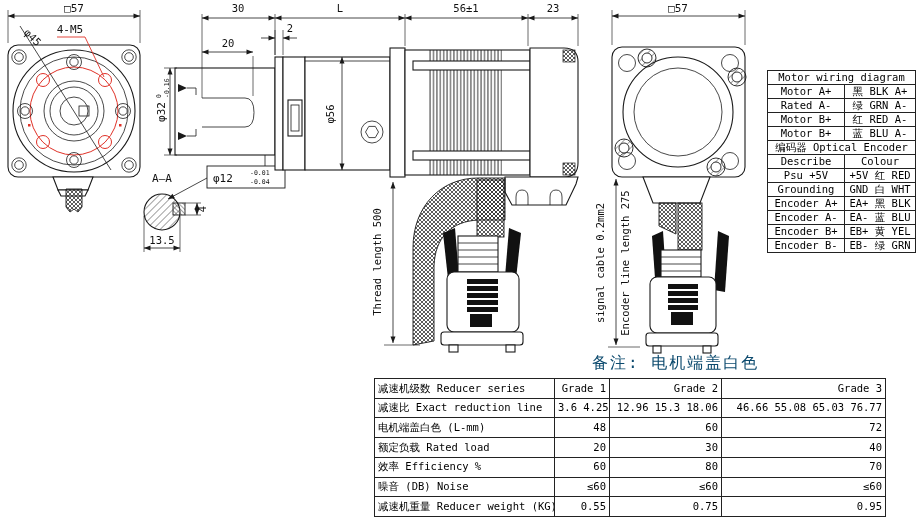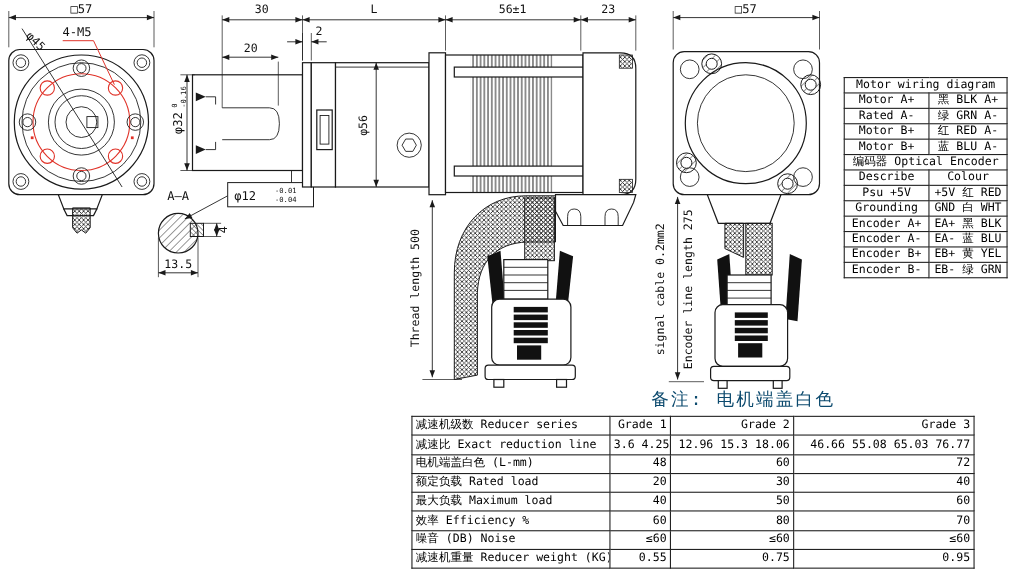--- a/index.html
+++ b/index.html
@@ -366,26 +366,20 @@
     <td class="v">60</td>
     <td class="v">72</td>
   </tr>
   <tr>
     <td>额定负载 Rated load</td>
     <td class="v">20</td>
     <td class="v">30</td>
     <td class="v">40</td>
   </tr>
   <tr>
-    <td>最大负载 Maximum load</td>
-    <td class="v">40</td>
-    <td class="v">50</td>
-    <td class="v">60</td>
-  </tr>
-  <tr>
     <td>效率 Efficiency %</td>
     <td class="v">60</td>
     <td class="v">80</td>
     <td class="v">70</td>
   </tr>
   <tr>
     <td>噪音 (DB) Noise</td>
     <td class="v">≤60</td>
     <td class="v">≤60</td>
     <td class="v">≤60</td>

